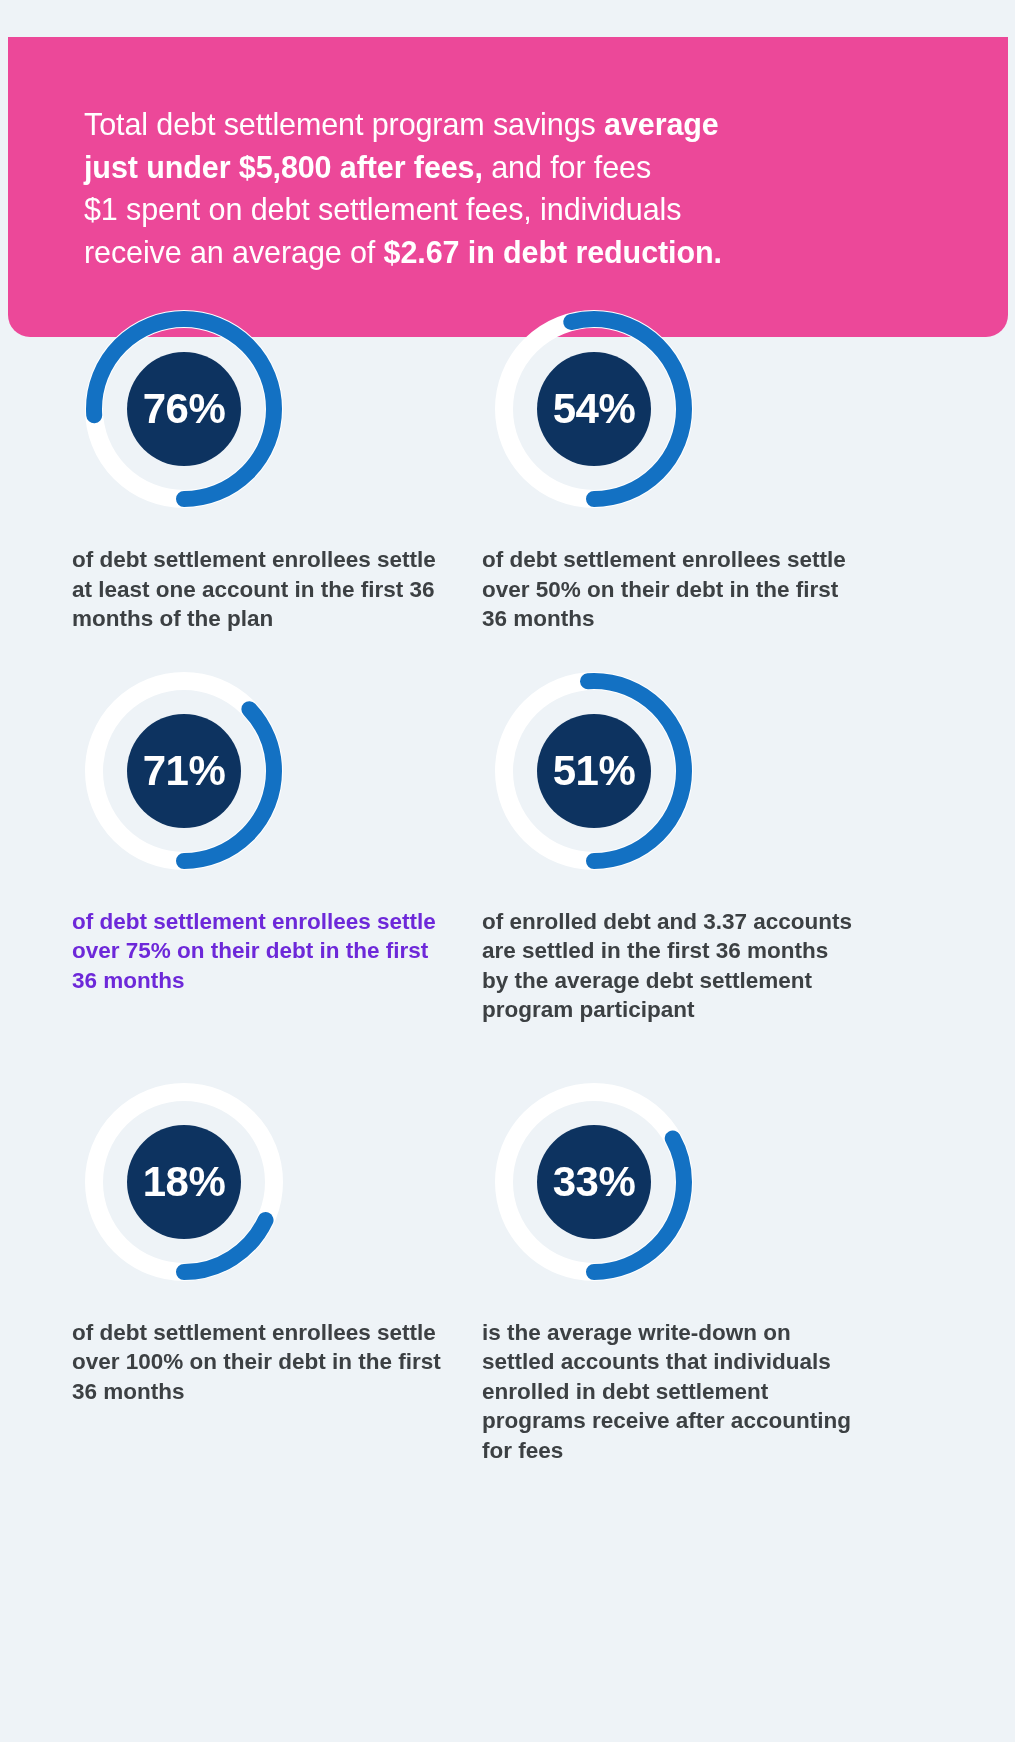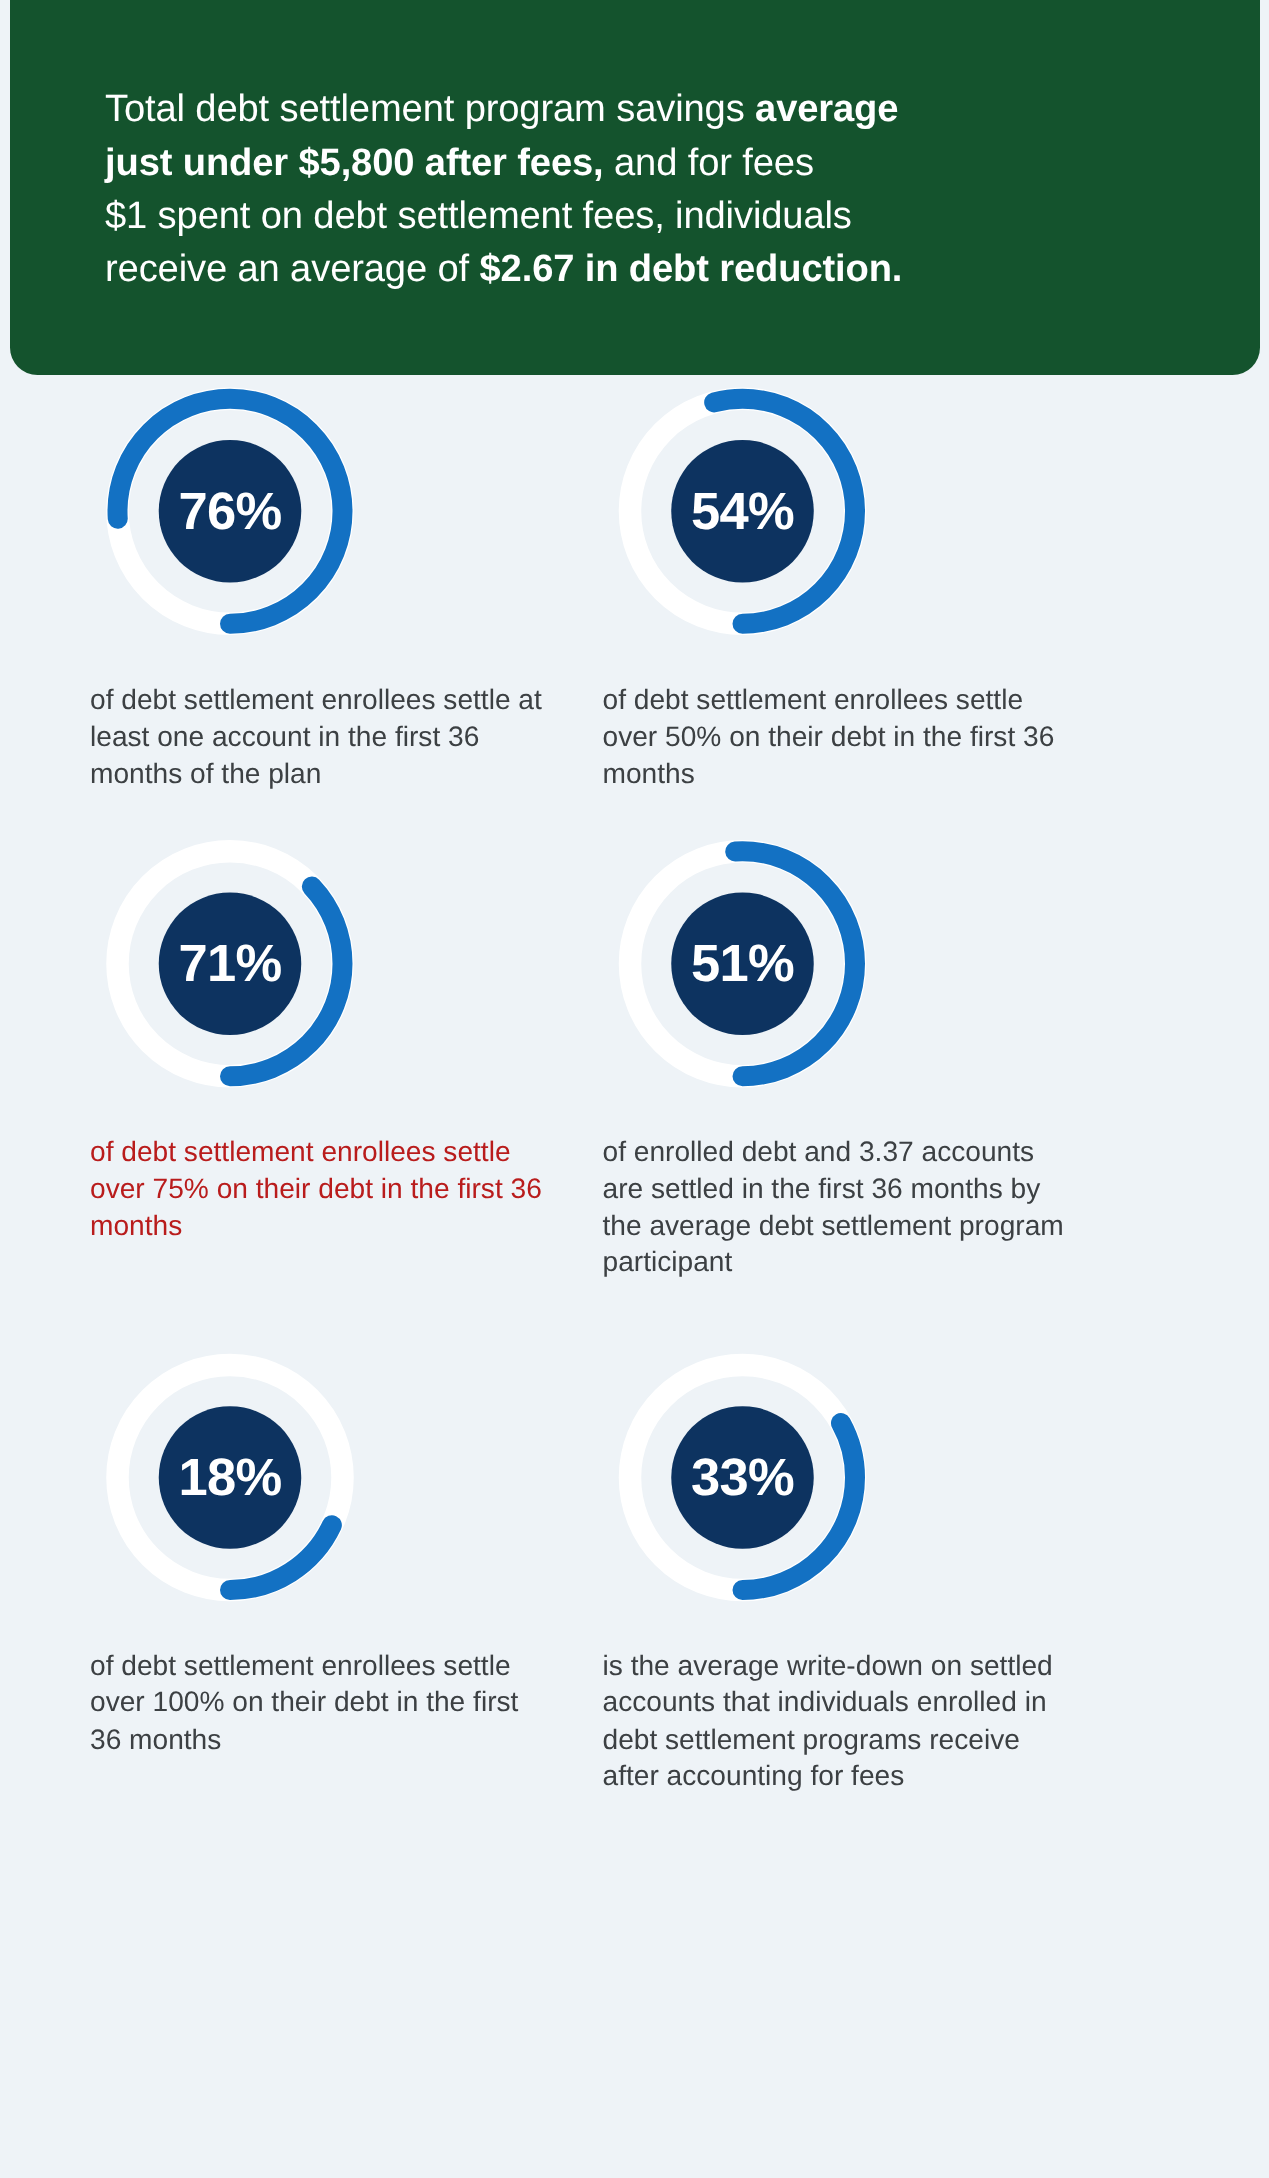--- a/index.html
+++ b/index.html
@@ -86,30 +86,30 @@
     pointer-events: none;
   }
 
   
   .stat-caption {
     margin-top: 27px;
     width: 372px;
     color: #3c4043;
     font-size: 22.5px;
     line-height: 29.5px;
-    font-weight: 400;
+    font-weight: 700;
   }
 
   .row-gap-1 { height: 28px; }
   .row-gap-2 { height: 48px; }
 </style>
 </head>
 <body style="background: rgb(238, 243, 247);">
 
-<div class="header-card" style="background: #14532d;">
+<div class="header-card" style="background: #ec4899; margin-top: 37px;">
   <div class="header-text" style="color: rgb(255, 255, 255);">
     <span>Total debt settlement program savings </span><b>average</b><br>
     <b>just under $5,800 after fees,</b><span> and for fees</span><br>
     <span>$1 spent on debt settlement fees, individuals</span><br>
     <span>receive an average of </span><b>$2.67 in debt reduction.</b>
   </div>
 </div>
 
 <div class="stats-grid">
 
@@ -144,21 +144,21 @@
   <div class="stat-row">
     <div class="stat-cell col-left">
       <div class="donut-wrap">
         <svg viewBox="0 0 218 218">
           <circle class="donut-track" cx="109" cy="109" r="90" fill="none" stroke="#ffffff" stroke-width="18"></circle>
           <circle class="donut-arc" cx="109" cy="109" r="90" fill="none" stroke="#1371c3" stroke-width="16" stroke-linecap="round" transform="rotate(-90 109 109) scale(-1,1) translate(-218,0)" stroke-dasharray="209.2300707290802 356.25660691708254"></circle>
           <circle class="donut-hole" cx="109" cy="109" r="57" fill="#0d3360"></circle>
         </svg>
         <div class="donut-label">71%</div>
       </div>
-      <div class="stat-caption" style="color: #b91c1c;">of debt settlement enrollees settle over 75% on their debt in the first 36 months</div>
+      <div class="stat-caption" style="color: #6d28d9;">of debt settlement enrollees settle over 75% on their debt in the first 36 months</div>
     </div>
 
     <div class="stat-cell col-right">
       <div class="donut-wrap">
         <svg viewBox="0 0 218 218">
           <circle class="donut-track" cx="109" cy="109" r="90" fill="none" stroke="#ffffff" stroke-width="18"></circle>
           <circle class="donut-arc" cx="109" cy="109" r="90" fill="none" stroke="#1371c3" stroke-width="16" stroke-linecap="round" transform="rotate(-90 109 109) scale(-1,1) translate(-218,0)" stroke-dasharray="288.398205599543 277.08847204661976"></circle>
           <circle class="donut-hole" cx="109" cy="109" r="57" fill="#0d3360"></circle>
         </svg>
         <div class="donut-label">51%</div>

